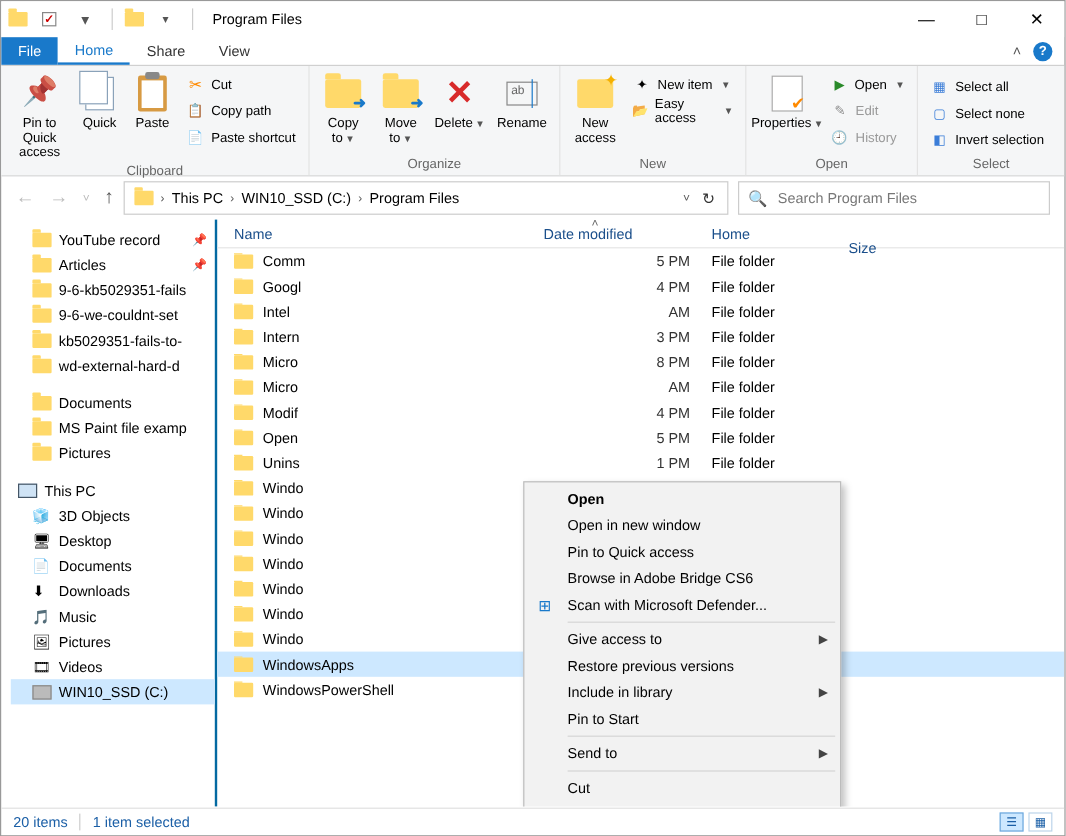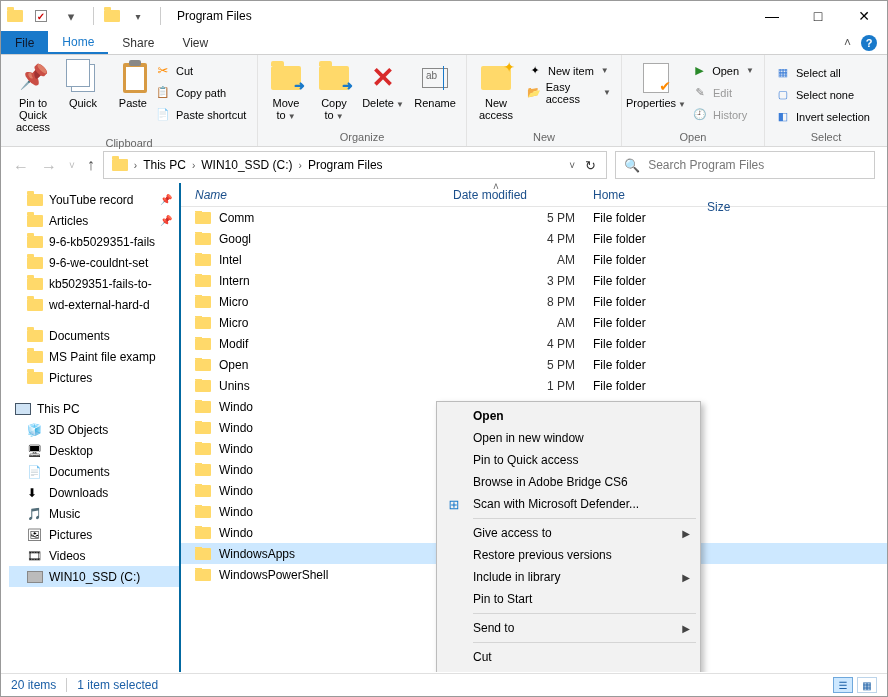--- a/index.html
+++ b/index.html
@@ -12,21 +12,21 @@
 .folder-icon-small::before { content:""; position:absolute; top:-3px; left:0; width:7px; height:3px; background:#ffd96a; border-radius:1px 1px 0 0; }
 .qat-icon { width: 24px; height: 22px; display:flex; align-items:center; justify-content:center; font-size:13px; color:#555; }
 .qat-check { width:12px; height:12px; border:1px solid #888; display:flex; align-items:center; justify-content:center; color:#c00; font-size:10px; font-weight:bold; }
 .titlebar-sep { width:1px; height:18px; background:#ccc; margin:0 4px; }
 .titlebar-title { margin-left: 6px; font-size: 12px; }
 .titlebar-controls { margin-left:auto; display:flex; }
 .win-btn { width:46px; height:30px; display:flex; align-items:center; justify-content:center; font-size:14px; }
 
 
 .tabs-row { height: 24px; display:flex; align-items:stretch; border-bottom:1px solid #d0d0d0; }
-.file-tab { background:#1979ca; color:#0f172a; padding:0 14px; display:flex; align-items:center; font-size:12px; }
+.file-tab { background:#1979ca; color:#ffffff; padding:0 14px; display:flex; align-items:center; font-size:12px; }
 .rib-tab { padding:0 14px; display:flex; align-items:center; font-size:12px; color:#333; }
 .rib-tab.active { border-bottom:2px solid #1979ca; color:#1979ca; }
 .tabs-right { margin-left:auto; display:flex; align-items:center; gap:10px; padding-right:10px; }
 .help-circle { width:16px; height:16px; border-radius:50%; background:#1979ca; color:#fff; display:flex; align-items:center; justify-content:center; font-size:11px; font-weight:bold; }
 
 
 .ribbon { height: 92px; background:#f5f6f7; border-bottom:1px solid #d9d9d9; display:flex; }
 .rib-group { display:flex; flex-direction:column; border-right:1px solid #e3e3e3; padding:2px 6px 0; }
 .rib-group-body { display:flex; align-items:flex-start; gap:4px; flex:1; padding-top:2px; }
 .rib-group-label { text-align:center; font-size:11px; color:#666; padding:2px 0 3px; }
@@ -80,21 +80,21 @@
 .side-fico { width:16px; height:12px; background:#ffd96a; border-radius:1px; display:inline-block; position:relative; flex-shrink:0; }
 .side-fico::before { content:""; position:absolute; top:-3px; left:0; width:7px; height:3px; background:#ffd96a; border-radius:1px 1px 0 0;}
 .side-onedrive { width:16px; height:11px; background:#0078d4; border-radius:6px; position:relative; display:inline-block; flex-shrink:0; }
 .side-pc { width:16px; height:12px; border:1px solid #456; background:#cfe3f5; display:inline-block; flex-shrink:0; }
 .side-disk { width:16px;height:12px; background:#bbb; border:1px solid #888; display:inline-block; flex-shrink:0;}
 .side-item.selected { background:#cde8ff; }
 
 
 .list { flex:1; position:relative; overflow:hidden; }
 .list-header { display:flex; border-bottom:1px solid #e5e5e5; color:#1b4f8b; font-size:12px; height:24px; align-items:center; padding-left:14px; }
-.col-name { width:258px;font-style:italic; }
+.col-name { width:258px; }
 .col-date { width:140px; }
 .col-type { width:114px; }
 .col-size { width:60px;margin-top:24px; }
 .list-body { }
 .row { display:flex; align-items:center; height:21px; padding-left:14px; font-size:12px; }
 .row .fico { width:16px; height:12px; background:#ffd96a; border-radius:1px; margin-right:8px; display:inline-block; position:relative; flex-shrink:0; }
 .row .fico::before { content:""; position:absolute; top:-3px; left:0; width:7px; height:3px; background:#ffd96a; border-radius:1px 1px 0 0;}
 .row.selected { background:#cde8ff; }
 .row .c-name { width:258px; display:flex; align-items:center; overflow:hidden; white-space:nowrap; }
 .row .c-date { width:140px; color:#333; text-align:right; padding-right:18px; }
@@ -160,21 +160,21 @@
             <div class="ico-pin"></div>
           </div>
         <span>Pin to Quick access</span>
       </div>
       <div class="big-btn" style="width:40px;">
         <div class="ico">
             <div class="ico-copy"></div>
           </div>
         <span>Quick</span>
       </div>
-      <div class="big-btn" style="width:40px;align-items:flex-end;">
+      <div class="big-btn" style="width:40px;">
         <div class="ico">
             <div class="ico-paste"></div>
           </div>
         <span>Paste</span>
       </div>
       <div class="small-btns" style="width:100px;">
         <div class="small-btn">
             <span class="sm-ico ico-cut"></span>
             <span>Cut</span>
           </div>
@@ -190,27 +190,27 @@
     </div>
     <div class="rib-group-label">Clipboard</div>
   </div>
 
   <div class="rib-group">
     <div class="rib-group-body">
       <div class="big-btn" style="width:44px;">
         <div class="ico">
             <div class="ico-folder blue-arrow"></div>
           </div>
+        <span><span>Copy to</span><span class="drop-arrow">▼</span></span>
+      </div>
+      <div class="big-btn" style="width:44px;">
+        <div class="ico">
+            <div class="ico-folder blue-arrow"></div>
+          </div>
         <span><span>Move to</span><span class="drop-arrow">▼</span></span>
-      </div>
-      <div class="big-btn" style="width:44px;">
-        <div class="ico">
-            <div class="ico-folder blue-arrow"></div>
-          </div>
-        <span><span>Copy to</span><span class="drop-arrow">▼</span></span>
       </div>
       <div class="big-btn" style="width:46px;">
         <div class="ico">
             <span class="ico-x">✕</span>
           </div>
         <span><span>Delete</span><span class="drop-arrow">▼</span></span>
       </div>
       <div class="big-btn" style="width:50px;">
         <div class="ico">
             <div class="ico-rename"></div>

